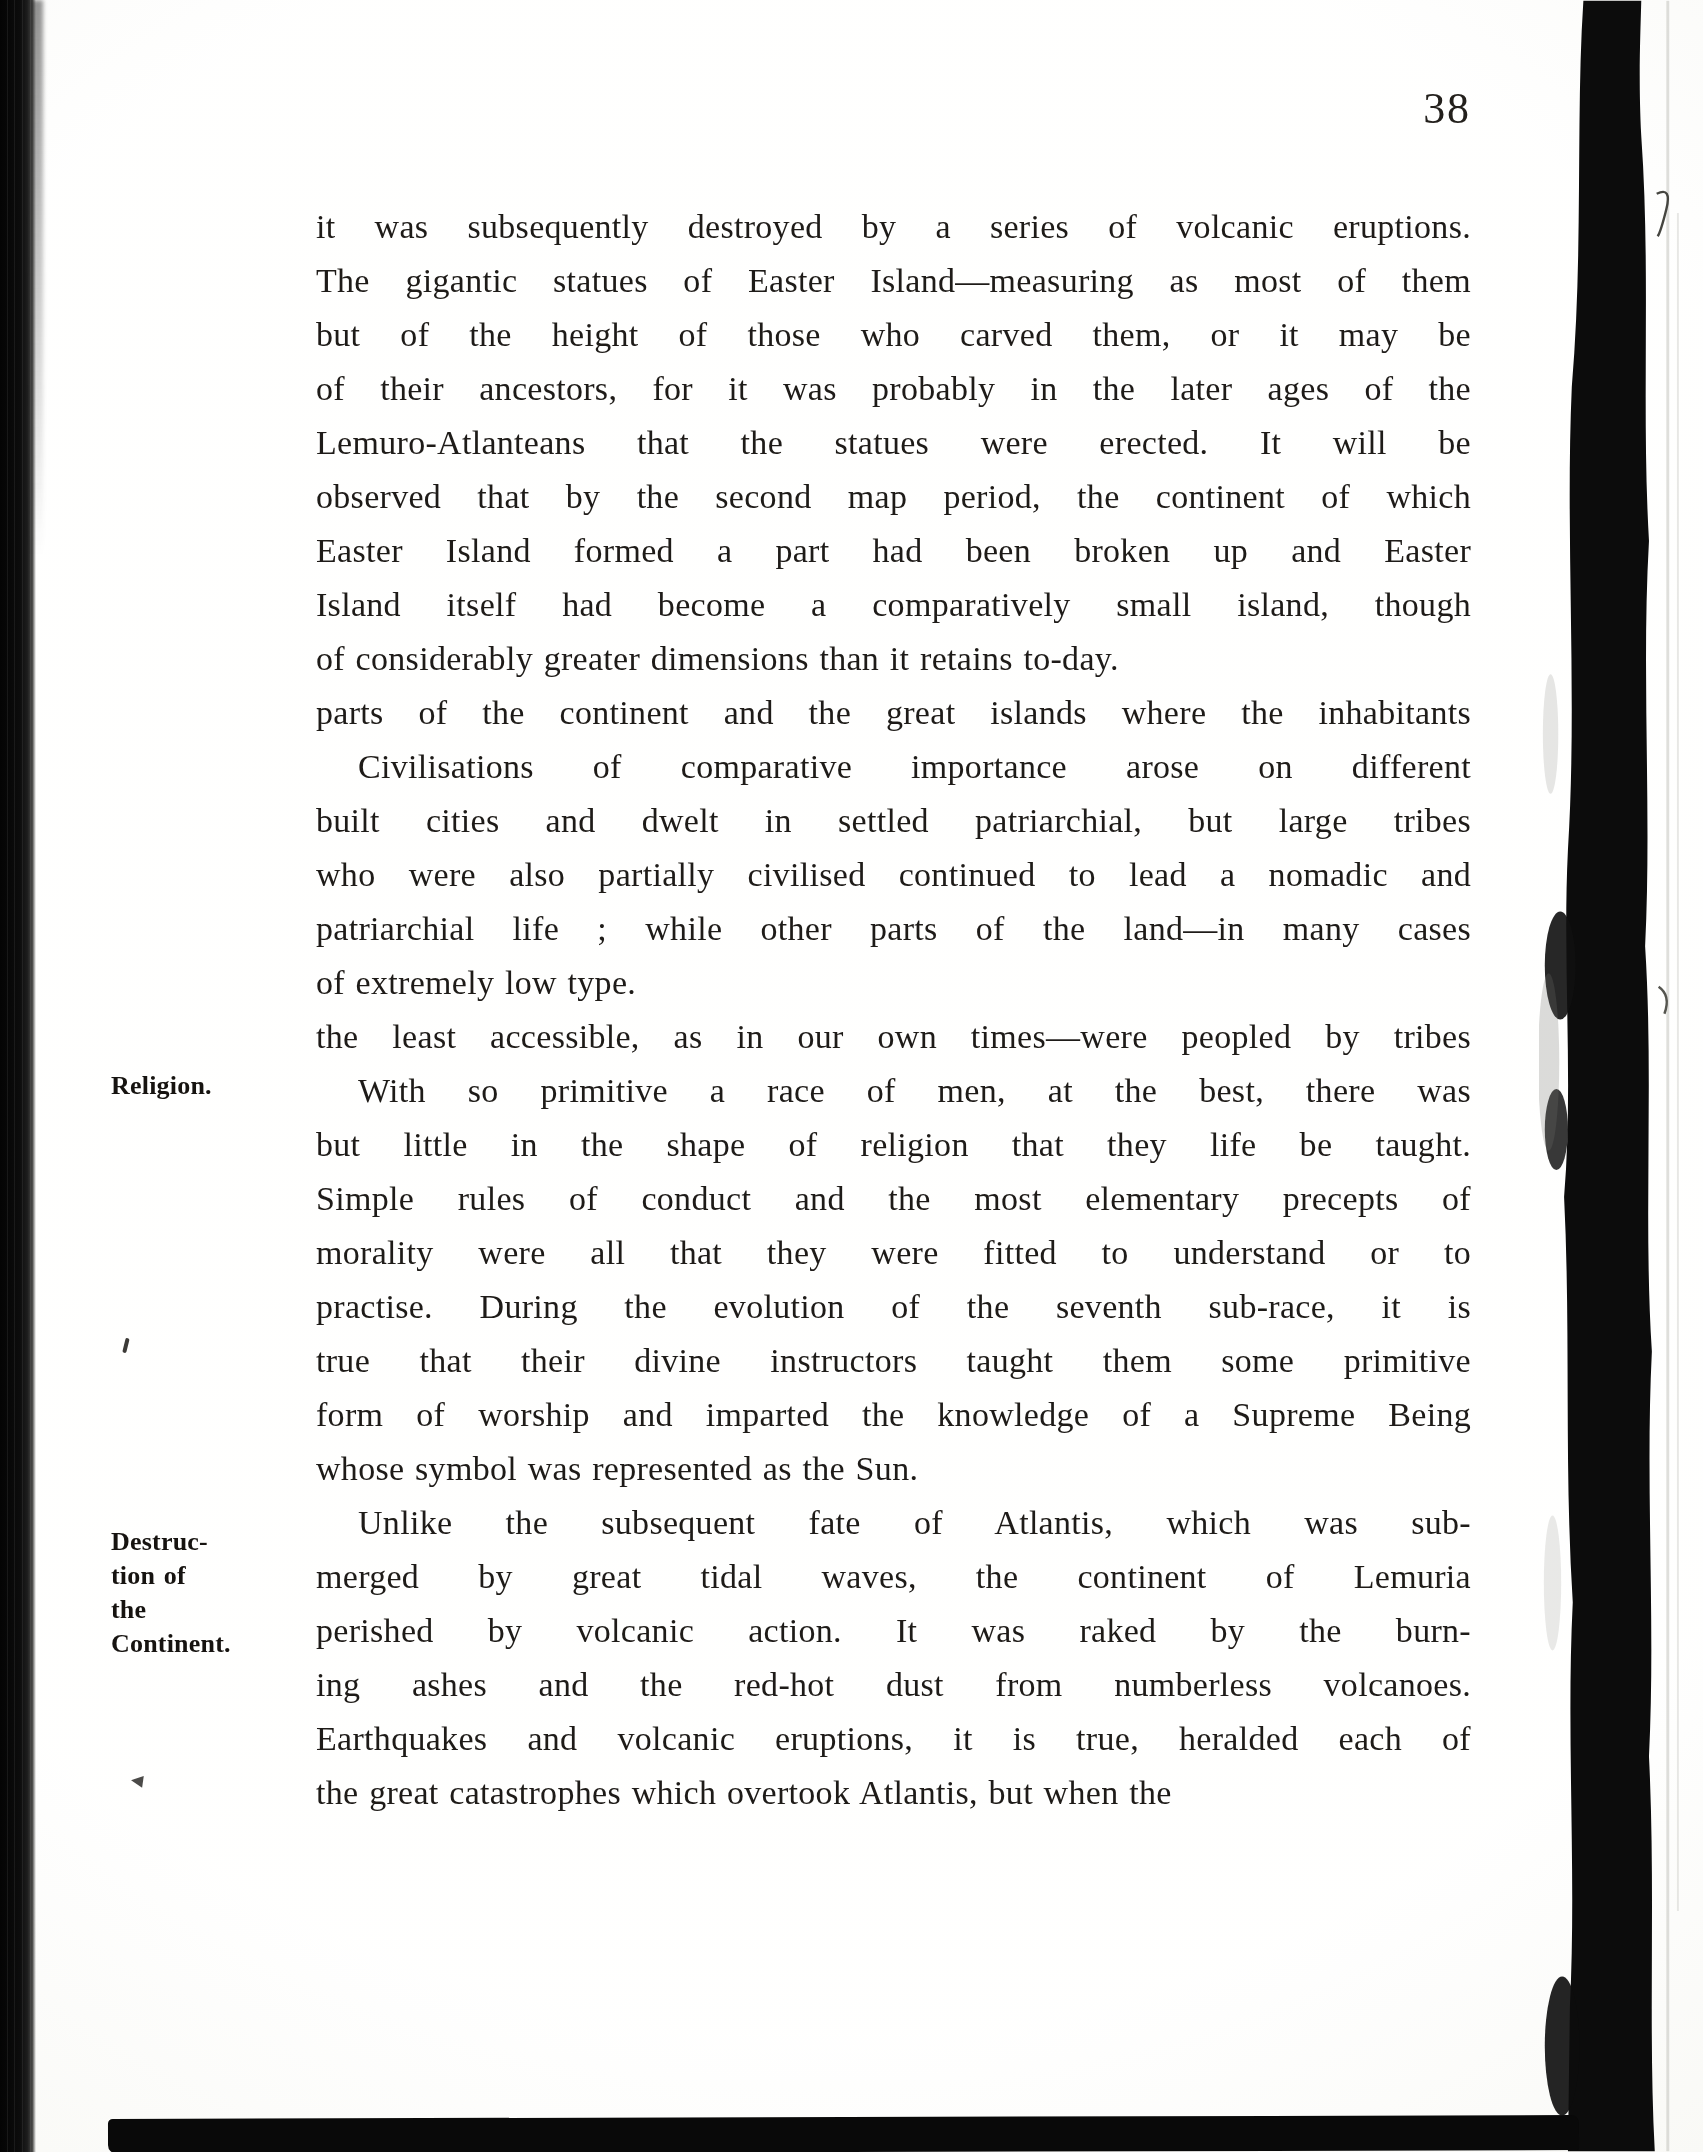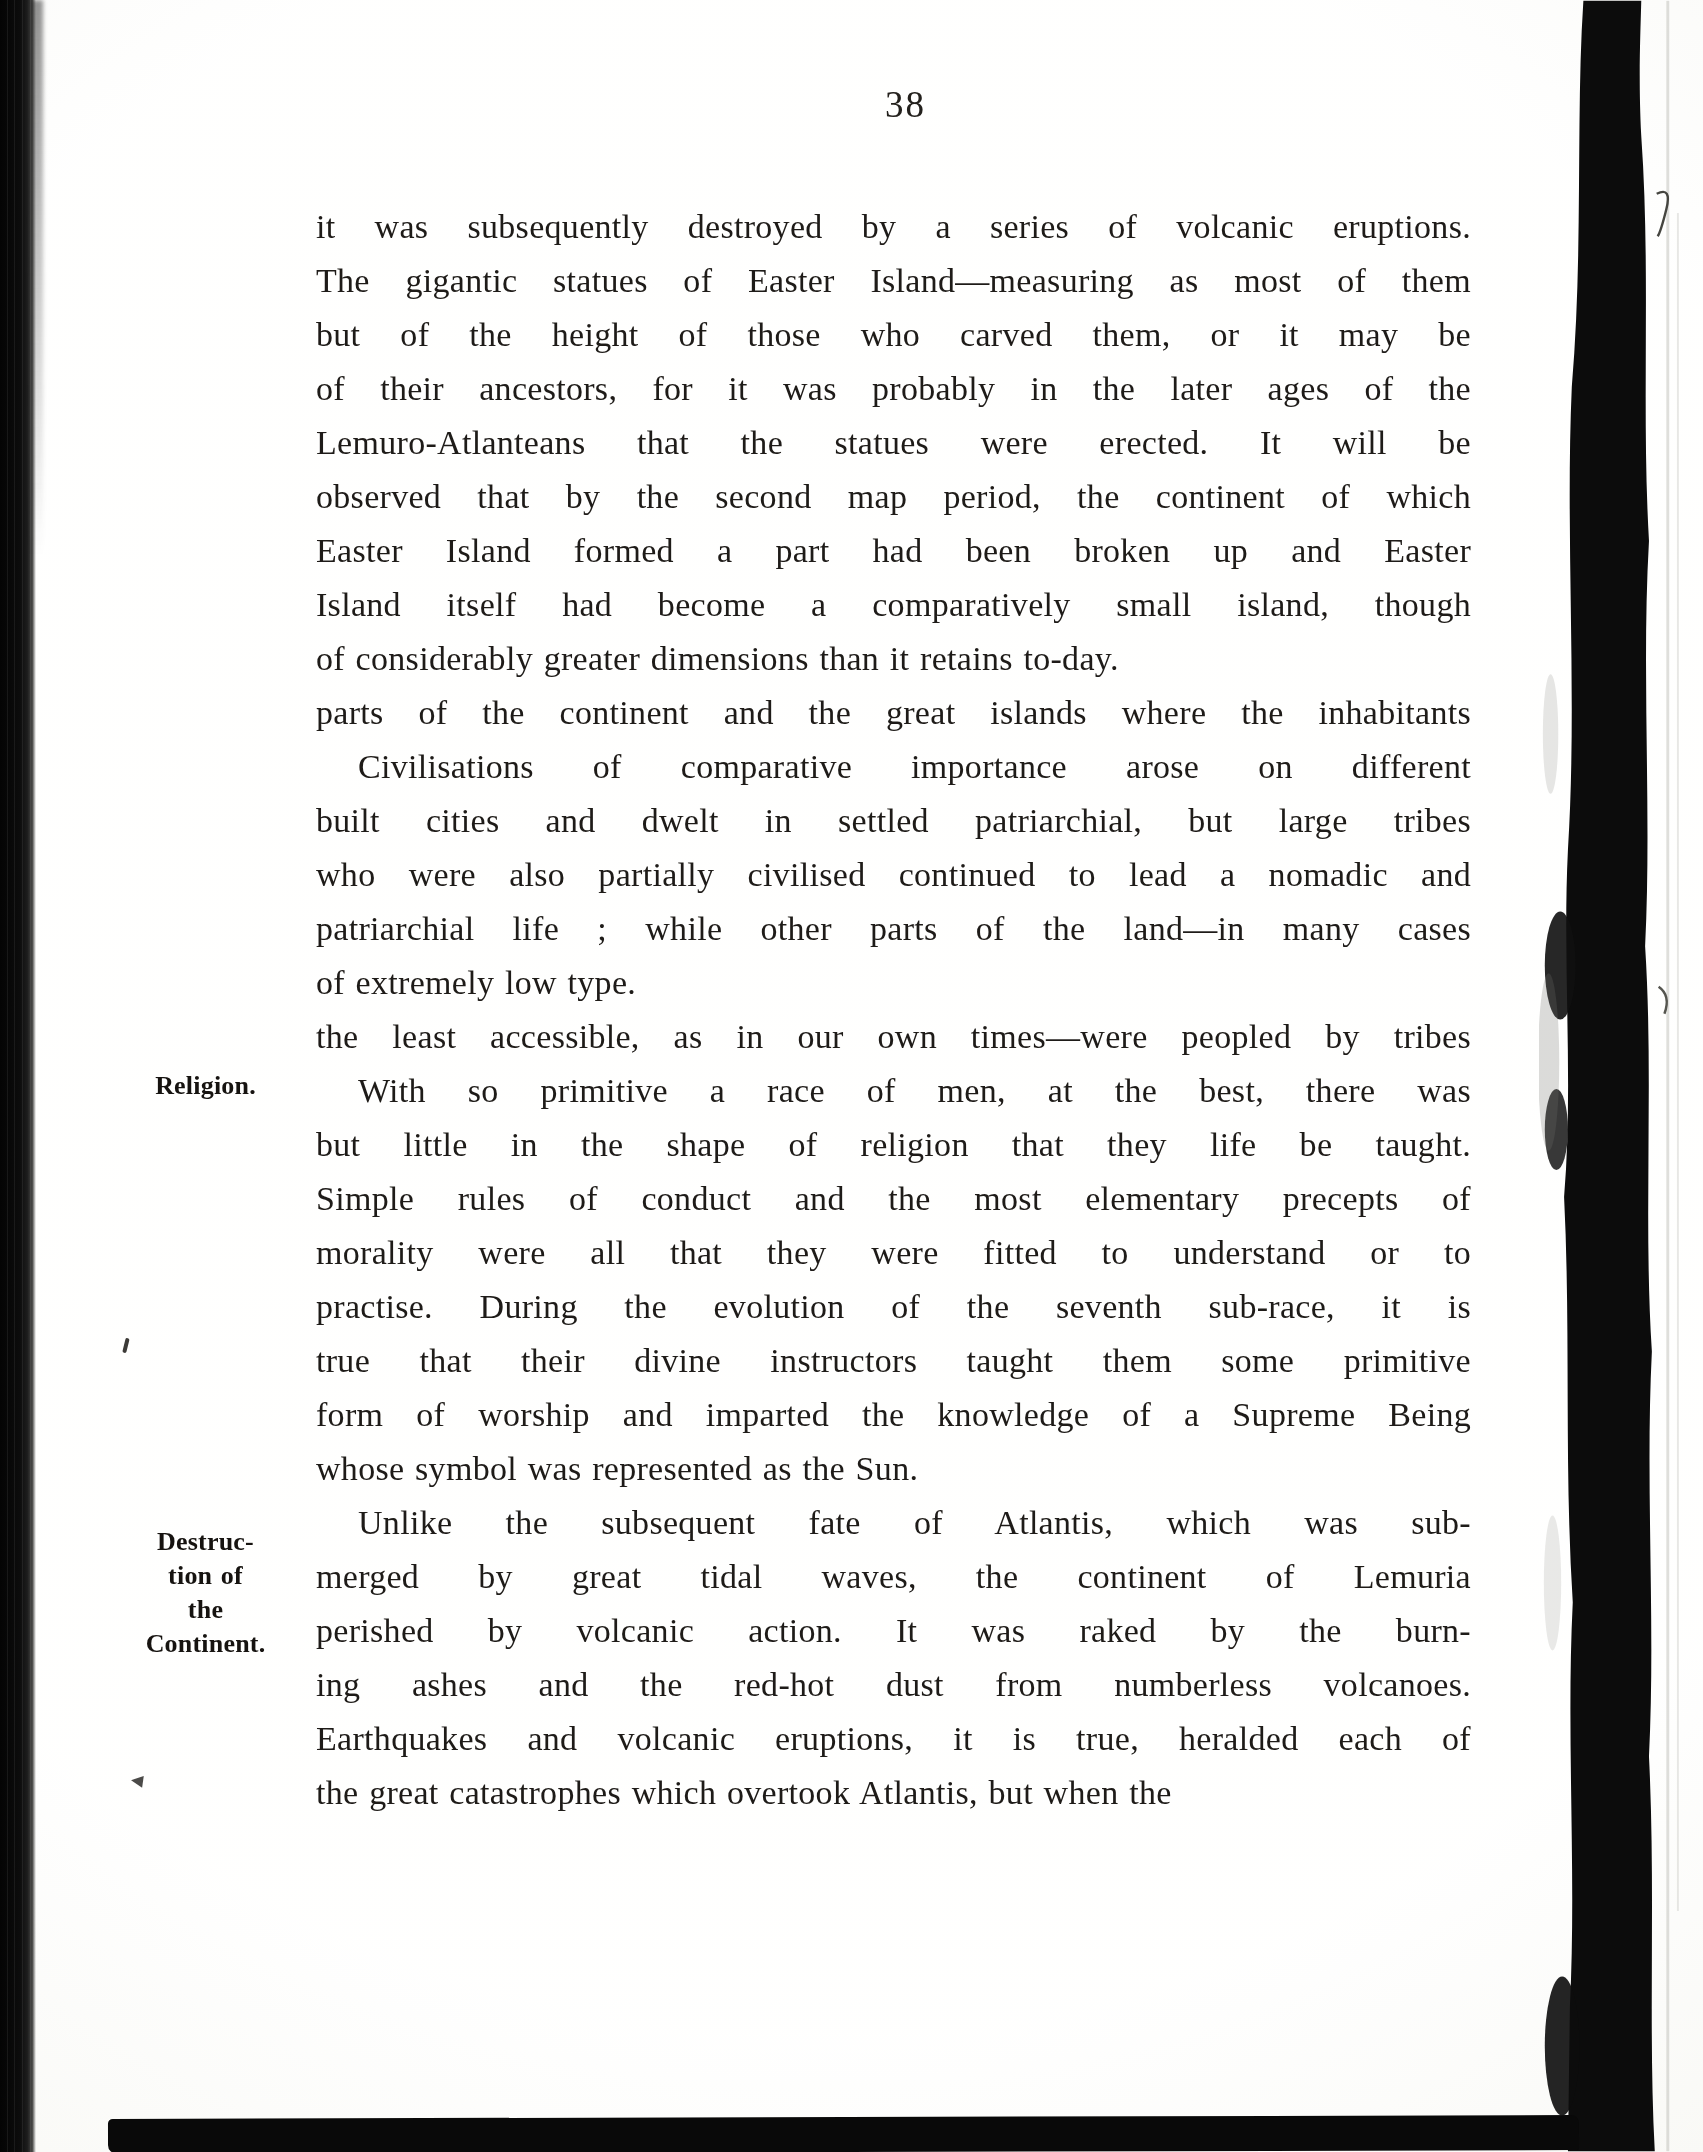--- a/index.html
+++ b/index.html
@@ -17,23 +17,23 @@
   .page {
     position: absolute; inset: 0;
     background:
       radial-gradient(ellipse 120% 90% at 48% 45%, rgba(255,255,255,0.9) 55%, rgba(234,234,226,0.55) 100%),
       var(--paper);
   }
 
   
   .page-number {
     position: absolute;
-    left: 328px; top: 83px; width: 1155px;
-    text-align: center;
-    font-size: 37px;
+    left: 316px; top: 83px; width: 1155px;
+    text-align: right;
+    font-size: 44px;
     letter-spacing: 1.9px;
     color: #23201c;
   }
 
   
   .text-body {
     position: absolute;
     left: 316px; top: 153px; width: 1155px;
     color: var(--ink);
     font-size: 34px;
@@ -54,21 +54,21 @@
   
   .margin-note {
     position: absolute;
     left: -205px; top: 4.8px;
     width: 189px;
     font-weight: 700;
     font-size: 26px;
     line-height: 34px;
     letter-spacing: 0.2px;
     color: #161310;
-    text-align: center;
+    text-align: left;
   }
   .paragraph:nth-child(4) .margin-note { top: 29px; }
 
   
   .scan-edge-left {
     position: absolute; left: 0; top: 0;
     width: 36px; height: 2152px;
     background: linear-gradient(90deg,
       #040404 0%, #0c0c0c 55%, #1d1d1d 76%, #4a4a48 90%, rgba(90,90,88,0) 100%);
   }

